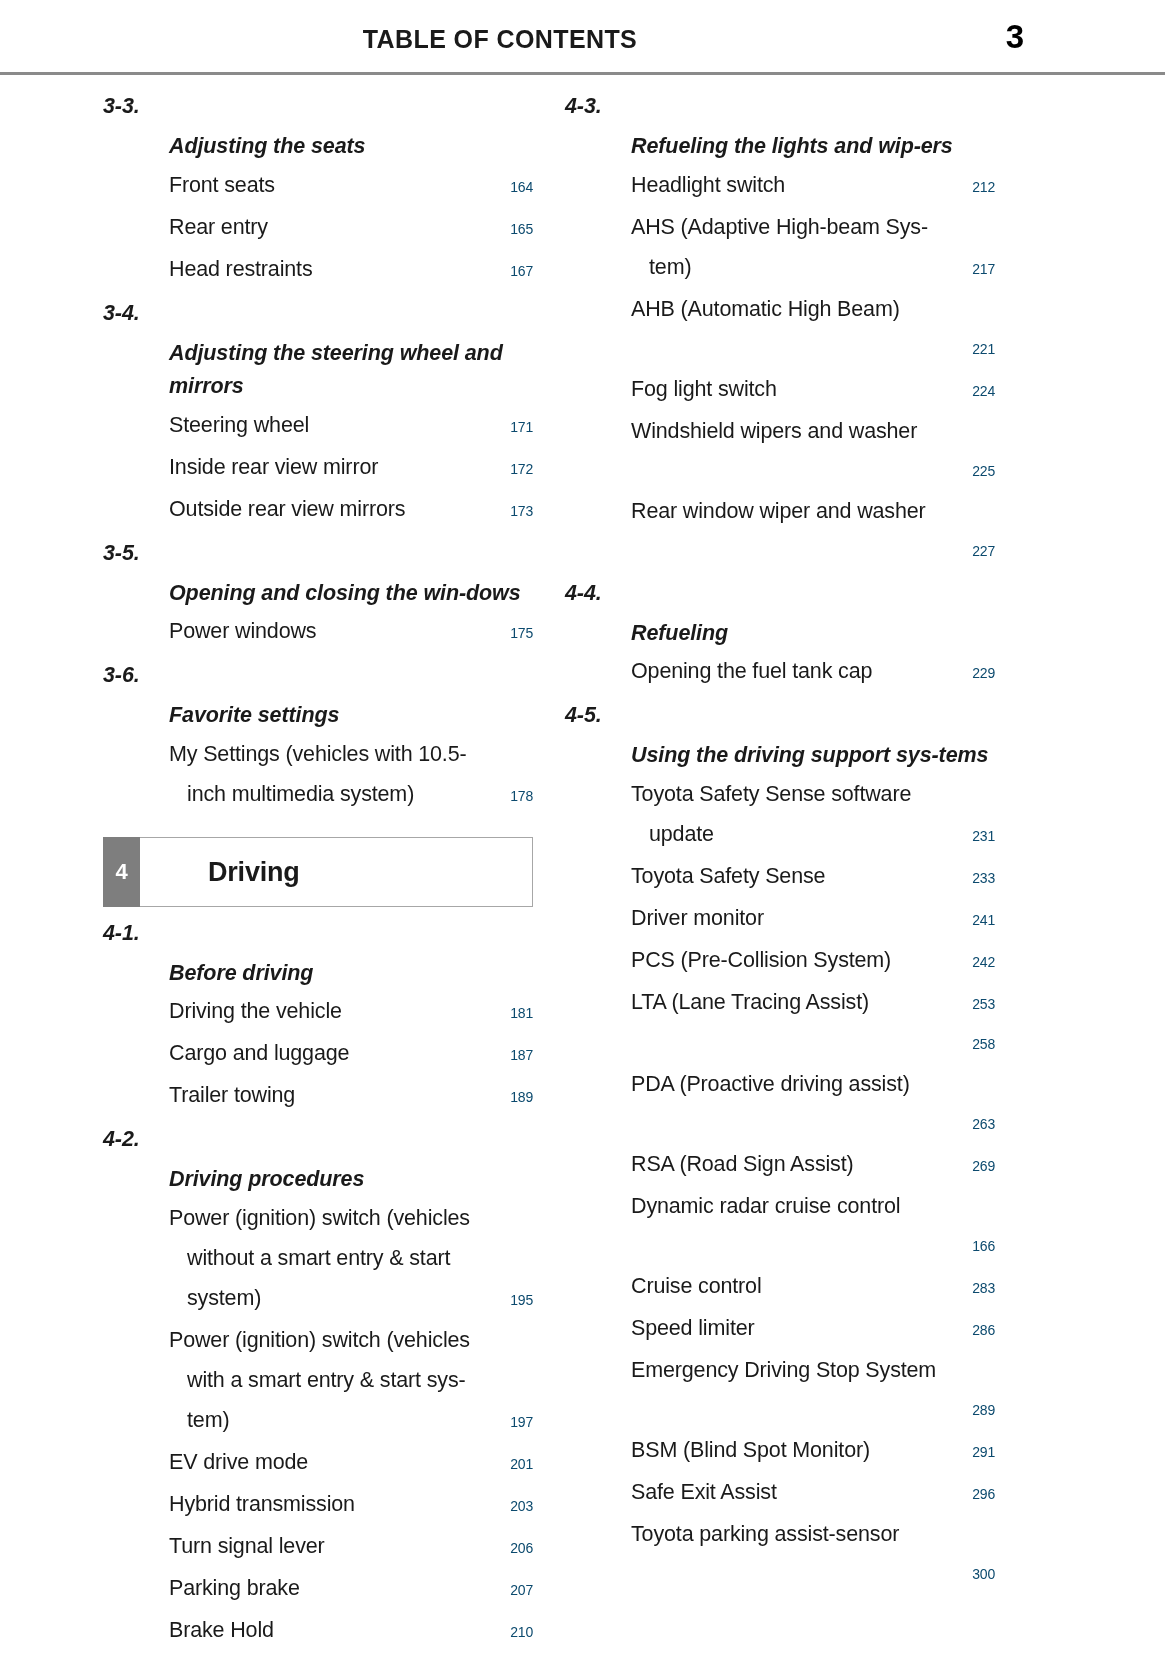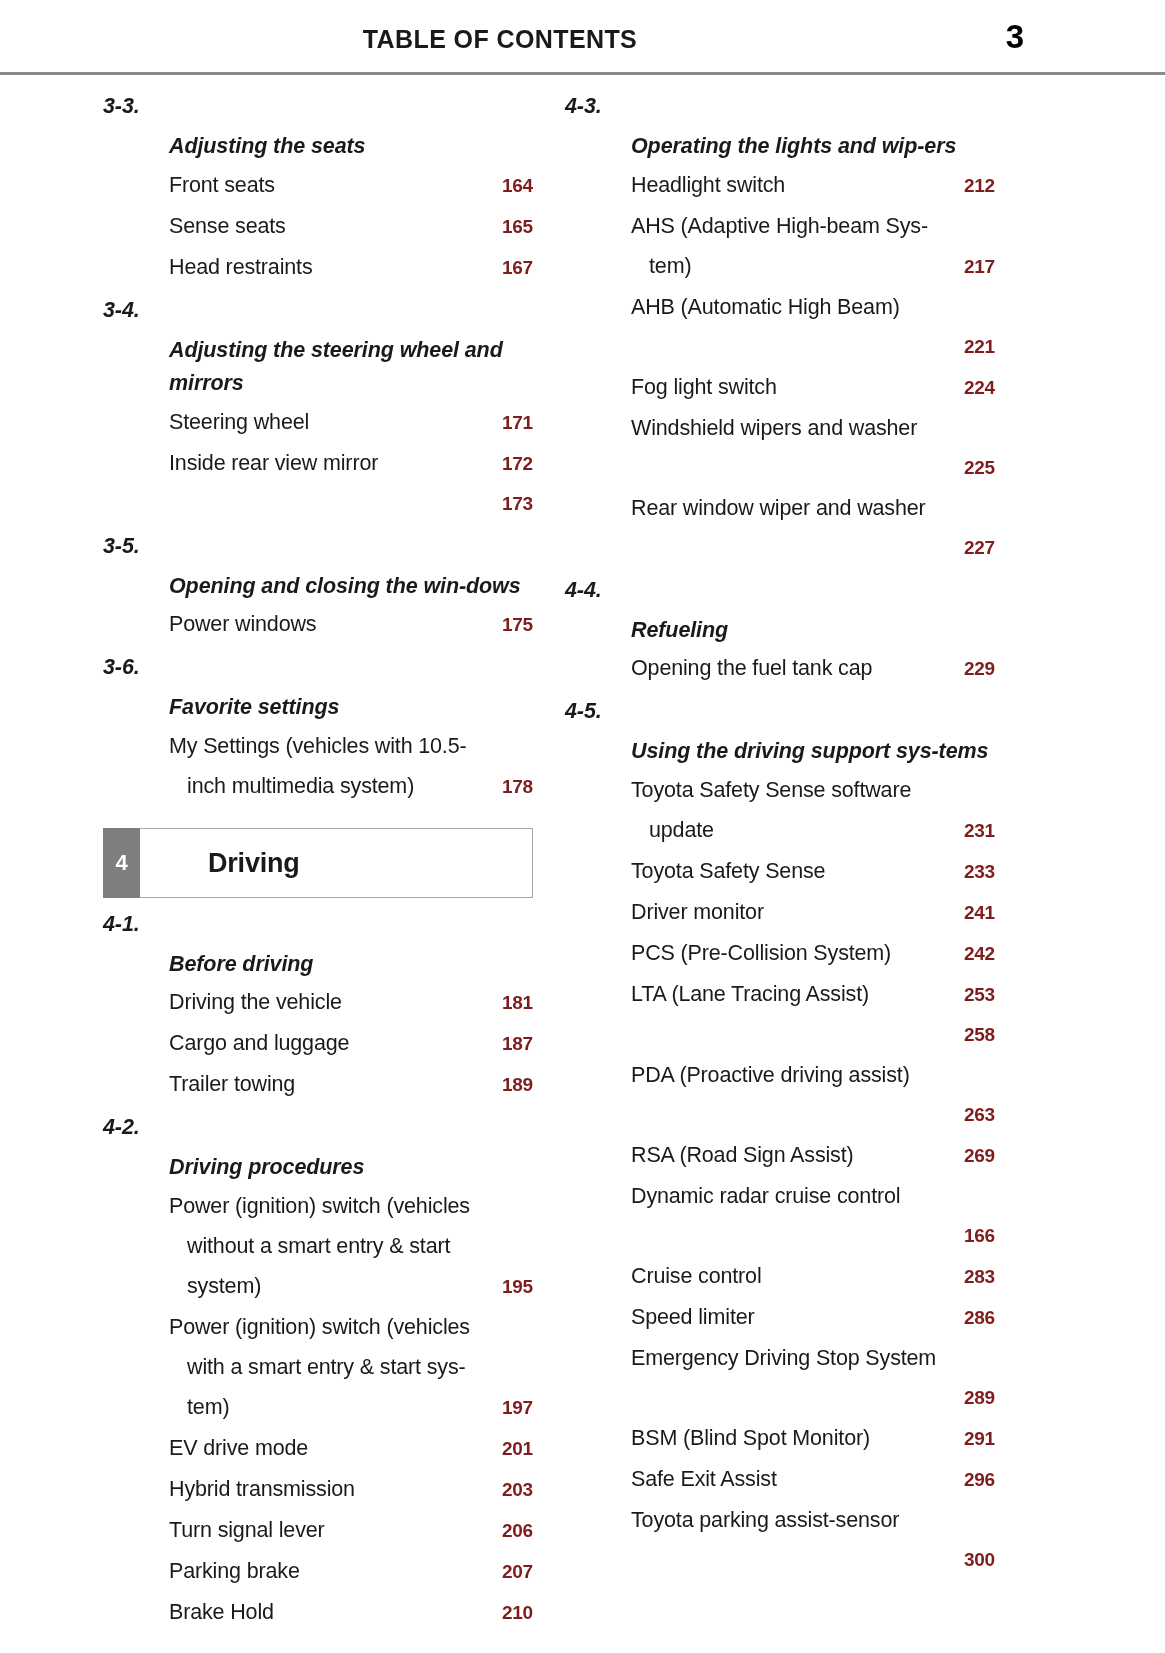--- a/index.html
+++ b/index.html
@@ -118,23 +118,23 @@
     white-space: nowrap;
     color: #1a1a1a;
     font-size: 21.5px;
     letter-spacing: 1.6px;
     margin: 0 0 0 0;
     height: 1em;
   }
   .leader.nodots { letter-spacing: 0; }
   .pagenum {
     flex: 0 0 auto;
-    color: #7f1d1d;
-    font-weight: bold;
-    font-size: 19px;
+    color: #0c4a6e;
+    font-weight: normal;
+    font-size: 14px;
     letter-spacing: -0.2px;
     padding-left: 1px;
   }
 
   
   .chapter-banner {
     position: relative;
     margin-top: 21px;
     margin-bottom: 10px;
     height: 70px;
@@ -196,21 +196,21 @@
       </div>
       <div class="entry">
         <div class="entry-line">
           <span class="entry-text">Front seats</span>
           <span class="leader">........................................................................................................................</span>
           <span class="pagenum">164</span>
         </div>
       </div>
       <div class="entry">
         <div class="entry-line">
-          <span class="entry-text">Sense seats </span>
+          <span class="entry-text">Rear entry </span>
           <span class="leader">........................................................................................................................</span>
           <span class="pagenum">165</span>
         </div>
       </div>
       <div class="entry">
         <div class="entry-line">
           <span class="entry-text">Head restraints </span>
           <span class="leader">........................................................................................................................</span>
           <span class="pagenum">167</span>
         </div>
@@ -228,20 +228,21 @@
       </div>
       <div class="entry">
         <div class="entry-line">
           <span class="entry-text">Inside rear view mirror </span>
           <span class="leader">........................................................................................................................</span>
           <span class="pagenum">172</span>
         </div>
       </div>
       <div class="entry">
         <div class="entry-line">
+          <span class="entry-text">Outside rear view mirrors</span>
           <span class="leader">........................................................................................................................</span>
           <span class="pagenum">173</span>
         </div>
       </div>
       <div class="section">
         <span class="section-num">3-5.</span>
         <span class="section-title">Opening and closing the win-dows</span>
       </div>
       <div class="entry">
         <div class="entry-line">
@@ -355,21 +356,21 @@
         <div class="entry-line">
           <span class="entry-text">Brake Hold </span>
           <span class="leader">........................................................................................................................</span>
           <span class="pagenum">210</span>
         </div>
       </div>
     </div>
   <div class="col col-right" id="col-right">
       <div class="section">
         <span class="section-num">4-3.</span>
-        <span class="section-title">Operating the lights and wip-ers</span>
+        <span class="section-title">Refueling the lights and wip-ers</span>
       </div>
       <div class="entry">
         <div class="entry-line">
           <span class="entry-text">Headlight switch</span>
           <span class="leader">........................................................................................................................</span>
           <span class="pagenum">212</span>
         </div>
       </div>
       <div class="entry">
         <div class="entry-line">

